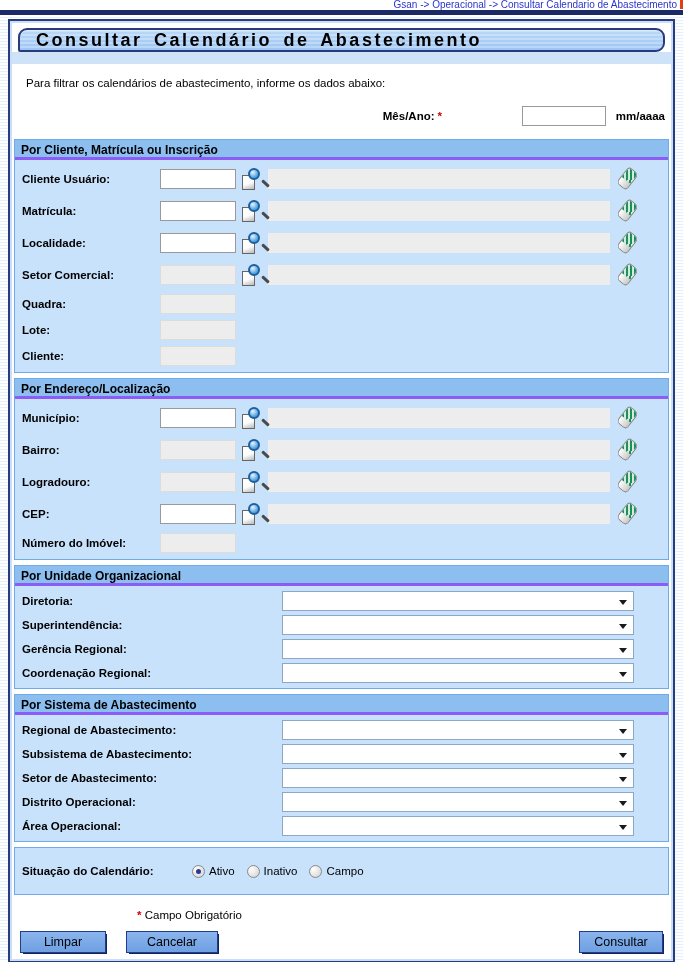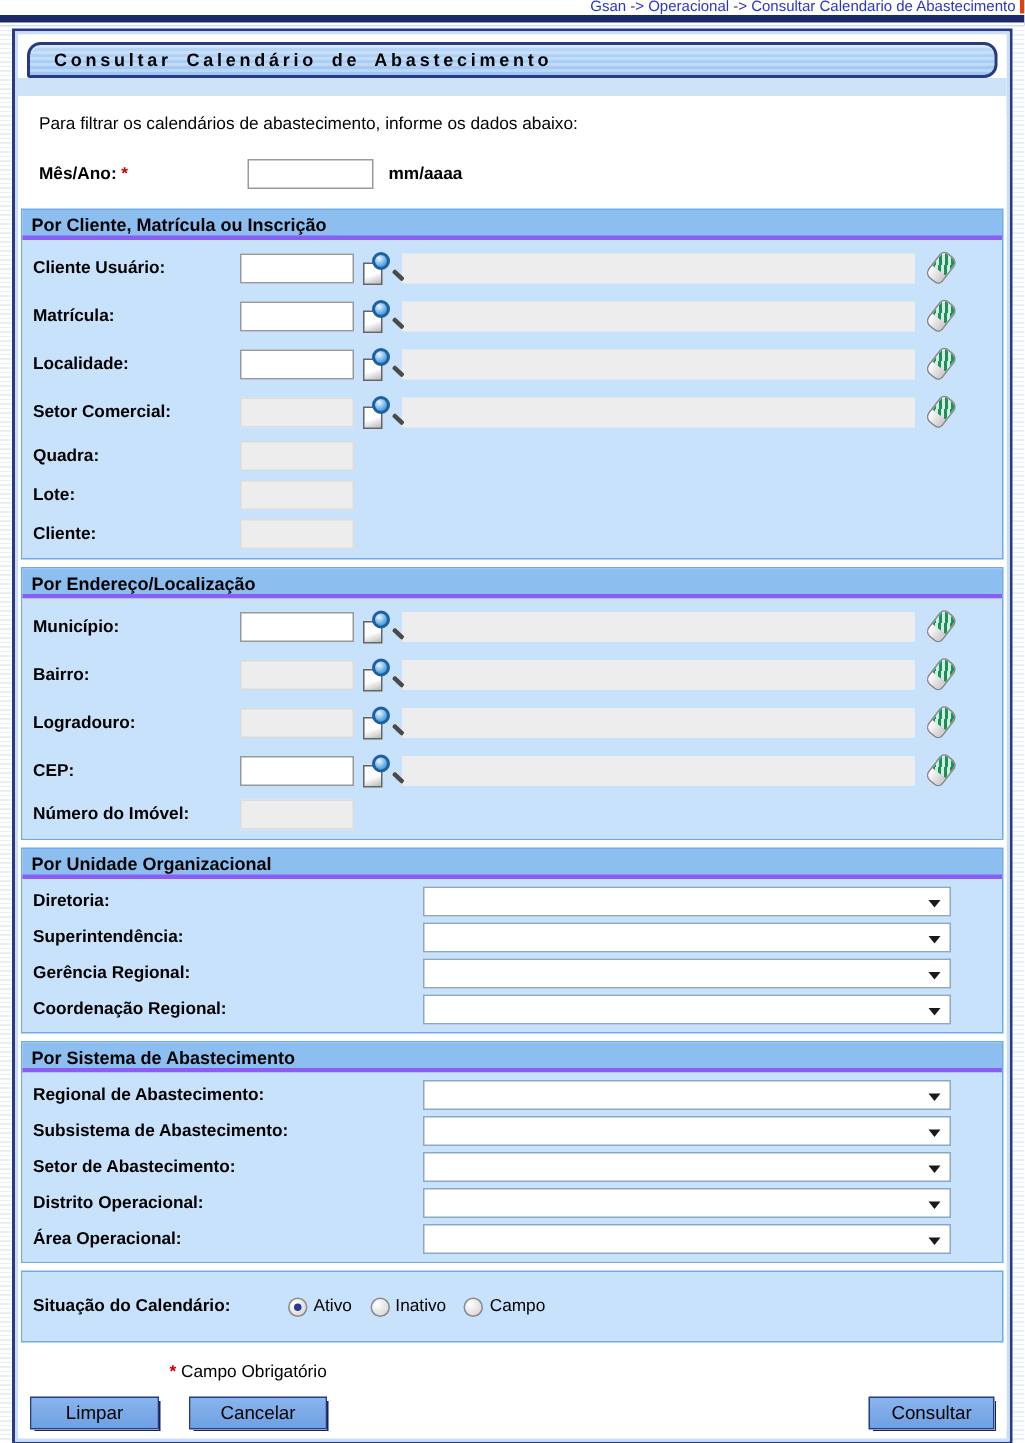--- a/index.html
+++ b/index.html
@@ -26,33 +26,33 @@
   .panel { border:2px solid #2A3A7E; background:#fff; }
   .panel-inner { border:2px solid #C9DFF7; background:#fff; padding-bottom:6px; }
   .title-wrap { padding:5px 6px 0 6px; background:#fff; }
   .title-bar {
     height:24px; line-height:20px; border:2px solid #2A3A7E;
     border-radius:9px 9px 9px 2px;
     background:
       repeating-linear-gradient(to bottom, rgba(255,255,255,.28) 0 2px, rgba(255,255,255,0) 2px 4px),
       linear-gradient(#BBD8F8,#9CC5F3);
     box-shadow:inset 0 1px 0 #DCEBFC;
-    font-size:12px; font-weight:bold; color:#000;
+    font-size:18px; font-weight:bold; color:#000;
     letter-spacing:2.5px; word-spacing:4px; padding-left:16px;
   }
   .title-underlay { height:12px; background:#CFE3F8; }
   .content { padding:0 2px; background:#fff; }
   .instruction { margin:13px 4px 0 12px; font-size:11.5px; color:#000; }
   
   .frow { display:flex; align-items:center; }
   .frow label { flex:none; width:144px; font-weight:bold; font-size:11.5px; color:#000; padding-left:6px; }
   .row-l { height:32px; }
   .row-s { height:26px; }
   .row-sel { height:24px; }
-  .mesano { margin:16px 4px 12px 6px; height:22px; }
+  .mesano { margin:16px 4px 12px 6px; height:22px;justify-content:flex-end; }
   .mesano label { width:145px; }
   .req { color:#CC0000; font-weight:bold; margin-left:3px; font-size:11.5px; }
   .hint { font-weight:bold; font-size:11.5px; margin-left:10px; }
   
   .txt {
     height:20px; border:1px solid #999; background:#fff; font-size:11px;
     padding:0 2px; font-family:"Liberation Sans",sans-serif; flex:none;
   }
   .w84 { width:84px; } .w76 { width:76px; }
   .txt.dis { background:#EDEDED; border:1px solid #DCDCDC; }
@@ -109,21 +109,21 @@
   .sit-label { width:148px !important; line-height:14px; }
   .radio {
     width:13px; height:13px; border-radius:50%; flex:none;
     background:radial-gradient(circle at 30% 30%, #fff, #cfcfcf);
     border:1px solid #8a8a8a; position:relative; margin:0 4px 0 0; cursor:pointer;
   }
   .radio.on::after { content:''; position:absolute; inset:3px; border-radius:50%; background:#2B3A8E; }
   .rlabel { font-size:11.5px; margin-right:12px; cursor:pointer; }
   .first-radio { margin-left:28px; }
   
-  .req-note { margin:14px 0 0 96px; font-size:11.5px; }
+  .req-note { margin:14px 0 0 120px; font-size:11.5px; }
   .btn-row { display:flex; margin:10px 6px 0 6px; }
   .btn {
     height:22px; font-size:12.5px; color:#000; cursor:pointer;
     font-family:"Liberation Sans",sans-serif;
     background:linear-gradient(#8AB4ED,#6FA0E2);
     border:1px solid #223C8C; box-shadow:2px 2px 0 -1px #13235C;
     padding:0 4px;
   }
   .btn-limpar { width:86px; }
   .btn-cancelar { width:92px; margin-left:20px; }

